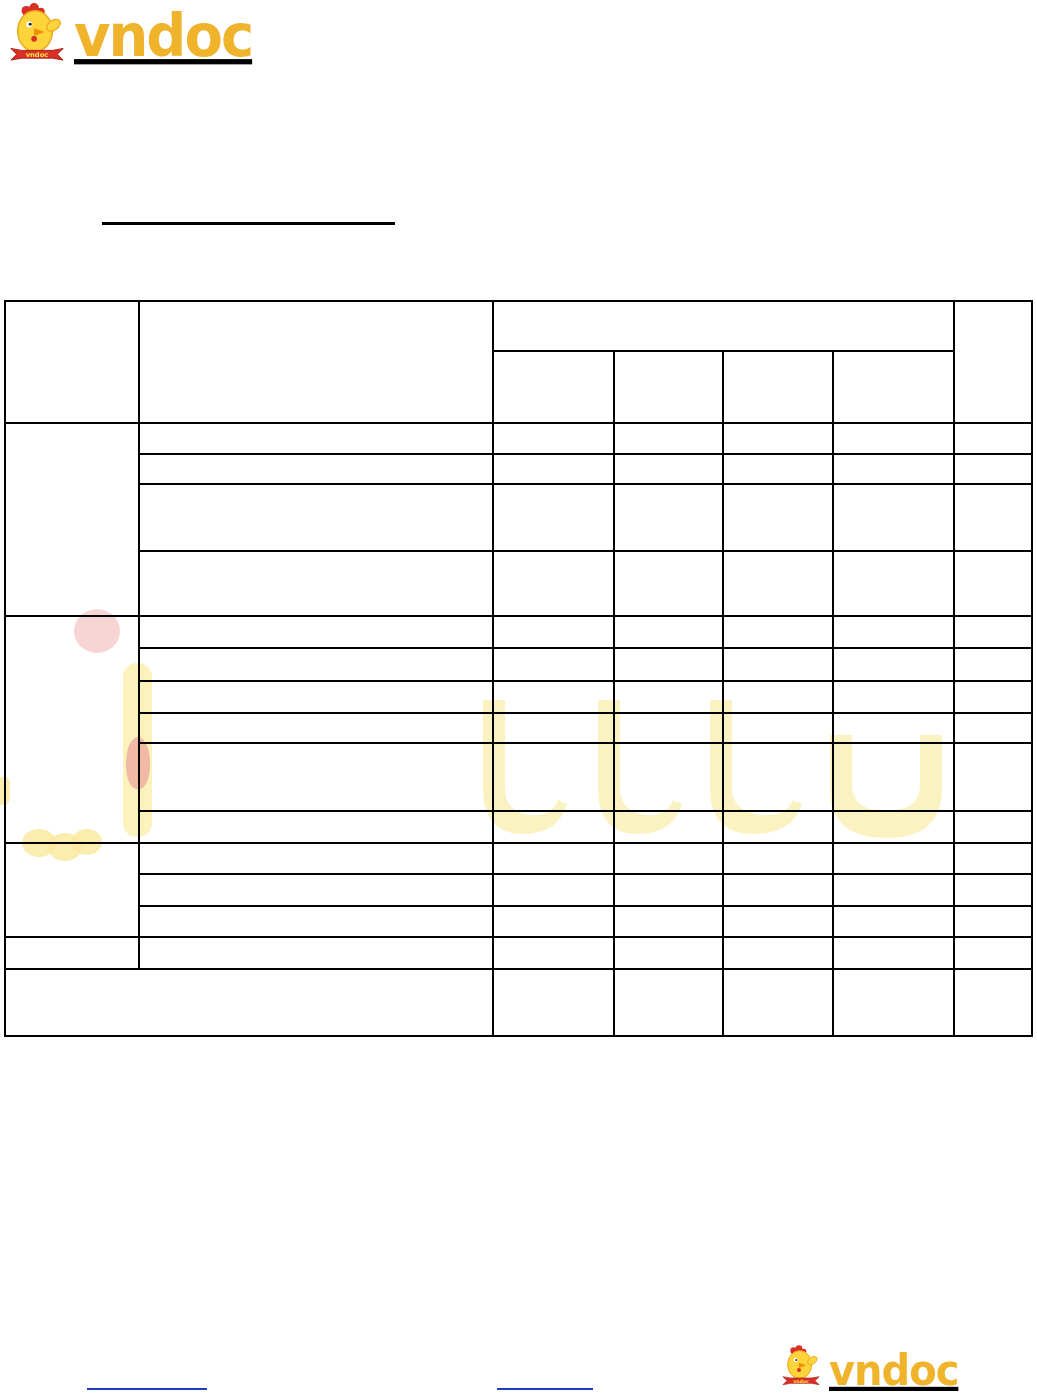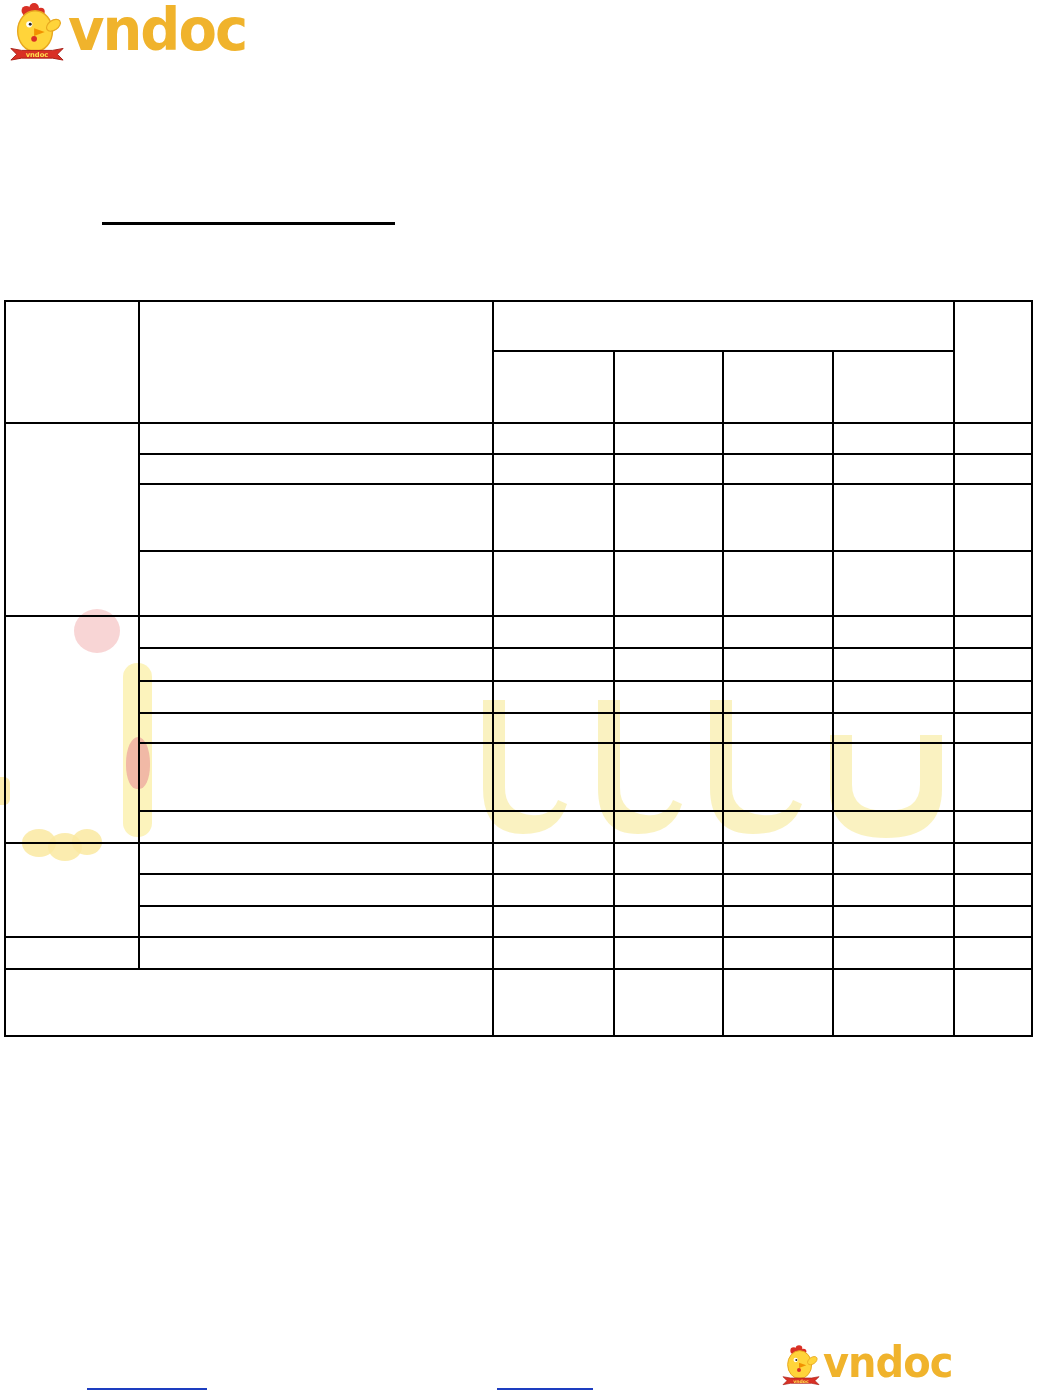--- a/index.html
+++ b/index.html
@@ -5,21 +5,21 @@
   html,body{margin:0;padding:0;}
   body{
     position:relative;
     width:1037px;height:1396px;
     background:#ffffff;
     font-family:"DejaVu Sans", sans-serif;
     overflow:hidden;
   }
 
   
-  .logo{position:absolute;display:flex;align-items:flex-start;gap:2px;}
+  .logo{position:absolute;display:flex;align-items:flex-end;gap:8px;text-decoration:underline;}
   .logo-top{left:8px;top:2px;}
   .logo-bottom{left:781px;top:1342px;}
   .logo-word{
     font-weight:bold;
     color:#f0b32c;
     letter-spacing:-2px;
     line-height:1;
     transform:scaleY(1.05);
   }
   .logo-top .logo-word{font-size:56px;}

